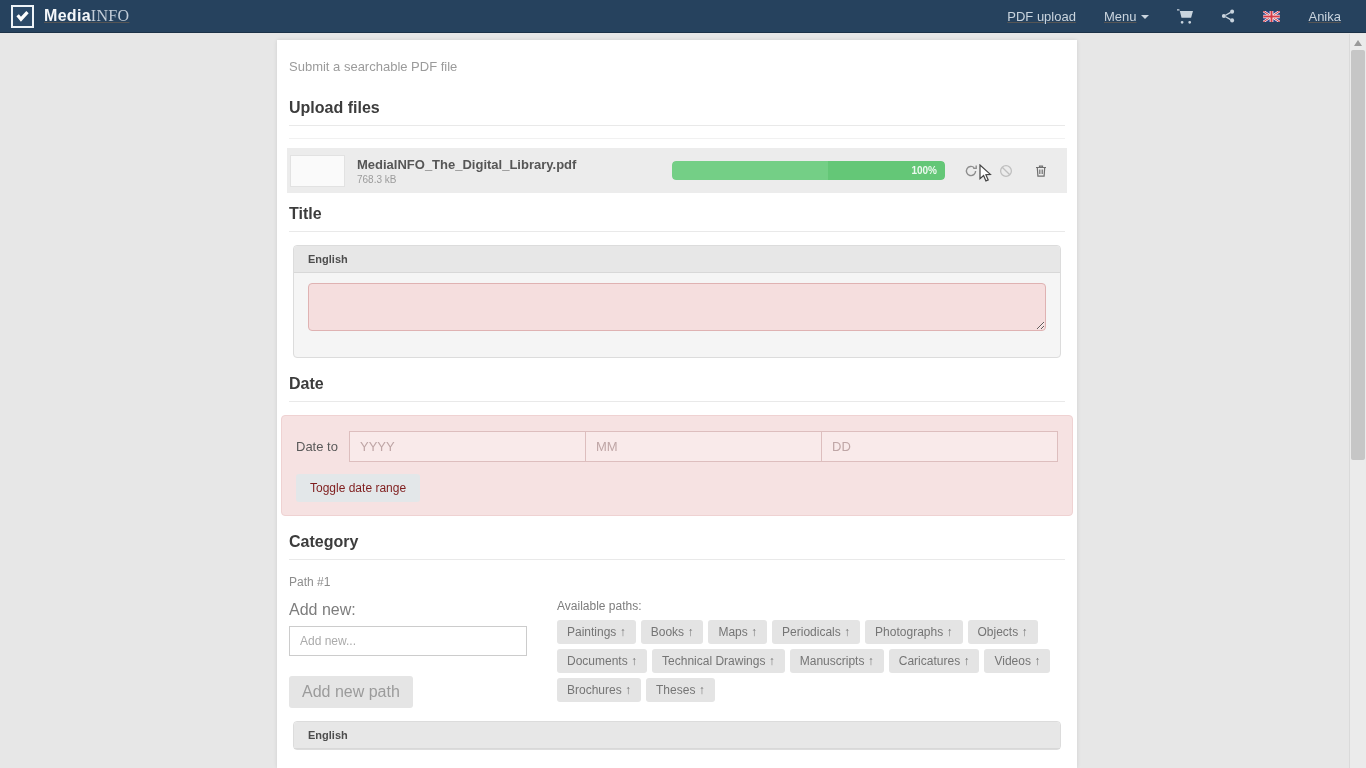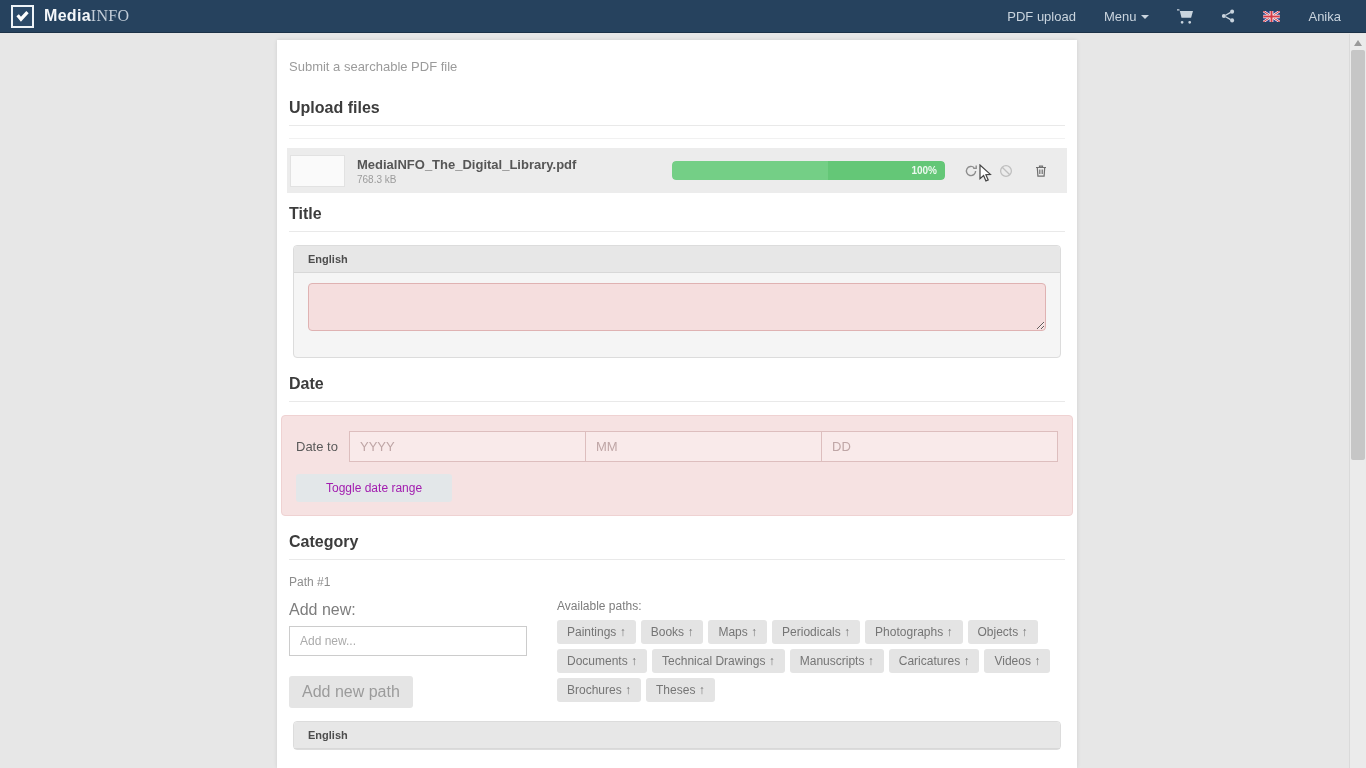--- a/index.html
+++ b/index.html
@@ -9,21 +9,21 @@
     background:#e7e7e7;
     position:relative;
     overflow:hidden;
     color:#555;
   }
 
   
   .navbar {
     position:absolute; top:0; left:0; width:1366px; height:33px;
     background:#26425e; border-bottom:1px solid #1c3248;
-    display:flex; align-items:center; padding:0 11px;
+    display:flex; align-items:center; padding:0 11px;text-decoration:underline;
   }
   .brand { display:flex; align-items:center; gap:10px; cursor:pointer; }
   .brand-icon {
     width:23px; height:23px; border:2px solid #eef3f7; background:#2c4a68;
     display:flex; align-items:center; justify-content:center;
   }
   .brand-text { font-size:16px; letter-spacing:.3px; }
   .brand-bold { font-weight:bold; color:#f4f7fa; }
   .brand-light { font-family:"Liberation Serif", serif; color:#c2cdd8; }
   .nav-right {
@@ -110,21 +110,21 @@
   .date-label { width:46px; font-size:13px; color:#595959; margin-right:7px; text-align:left; white-space:nowrap; }
   .date-inputs { flex:1; display:flex; }
   .date-input {
     flex:1; height:31px; background:#f9eaea; border:1px solid #ddbebe;
     padding:0 10px; font-size:13px; color:#6a5a5a; outline:none;
   }
   .date-input + .date-input { margin-left:-1px; }
   .date-input::placeholder { color:#bfa6a6; }
   .toggle-btn {
     margin-top:12px; background:#e3e7e9; border:none; border-radius:3px;
-    padding:7px 30px; font-size:12px; color:#a21caf; cursor:pointer;
+    padding:7px 14px; font-size:12px; color:#7f1d1d; cursor:pointer;
   }
 
   
   .category-body { margin:15px 12px 0; display:flex; }
   .cat-left { width:245px; flex-shrink:0; }
   .cat-right { flex:1; margin-left:23px; }
   .small-label { font-size:12px; color:#8d8d8d; }
   .add-new-label { font-size:16px; color:#7d7d7d; margin-top:12px; }
   .add-new-input {
     margin-top:7px; width:238px; height:30px; border:1px solid #cccccc; border-radius:0;

